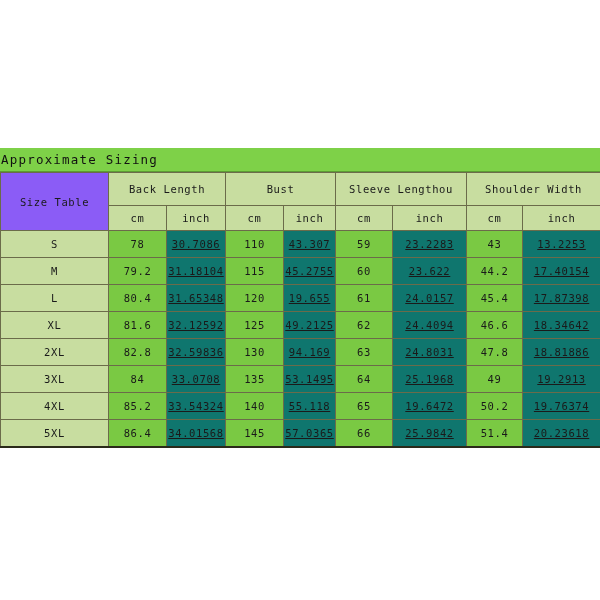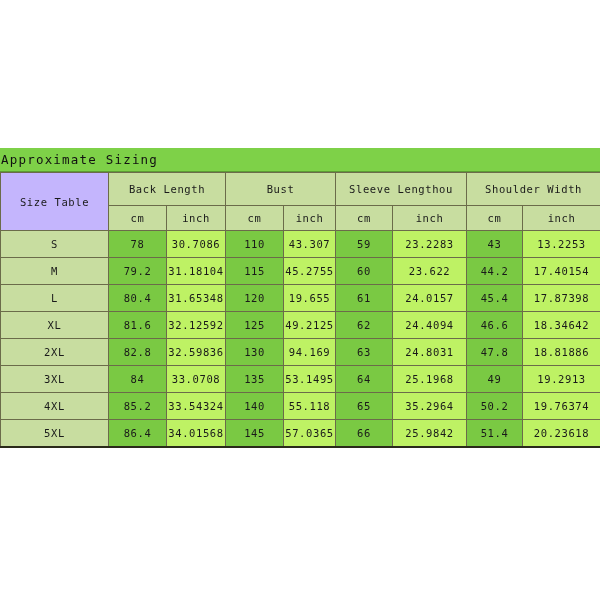--- a/index.html
+++ b/index.html
@@ -66,36 +66,37 @@
     letter-spacing: 1.1px;
   }
   th.unit {
     background: #c8dda0;
     height: 24px;
     font-size: 10.5px;
     letter-spacing: 0.9px;
     margin-top: 26px;
   }
   th.sizehead {
-    background: #c4b5fd;
+    background: #8b5cf6;
     font-size: 11px;
     letter-spacing: 1.1px;
   }
   td.sizecell {
     background: #c8dda0;
     height: 26px;
     font-size: 10.5px;
     letter-spacing: 1px;
   }
   td.cm {
     background: #7ac943;
     margin-left: 36px;
   }
   td.inch {
-    background: #bef264;
+    background: #0f766e;
+    text-decoration: underline;
   }
   
   col.c-size  { width: 108px; }
   col.c-bl-cm { width: 58px; }
   col.c-bl-in { width: 59px; }
   col.c-bu-cm { width: 58px; }
   col.c-bu-in { width: 52px; }
   col.c-sl-cm { width: 57px; }
   col.c-sl-in { width: 74px; }
   col.c-sh-cm { width: 56px; }
@@ -208,21 +209,21 @@
           <td class="cm">49</td>
           <td class="inch">19.2913</td>
         </tr>
         <tr>
           <td class="sizecell">4XL</td>
           <td class="cm">85.2</td>
           <td class="inch">33.54324</td>
           <td class="cm">140</td>
           <td class="inch">55.118</td>
           <td class="cm">65</td>
-          <td class="inch">35.2964</td>
+          <td class="inch">19.6472</td>
           <td class="cm">50.2</td>
           <td class="inch">19.76374</td>
         </tr>
         <tr>
           <td class="sizecell">5XL</td>
           <td class="cm">86.4</td>
           <td class="inch">34.01568</td>
           <td class="cm">145</td>
           <td class="inch">57.0365</td>
           <td class="cm">66</td>

